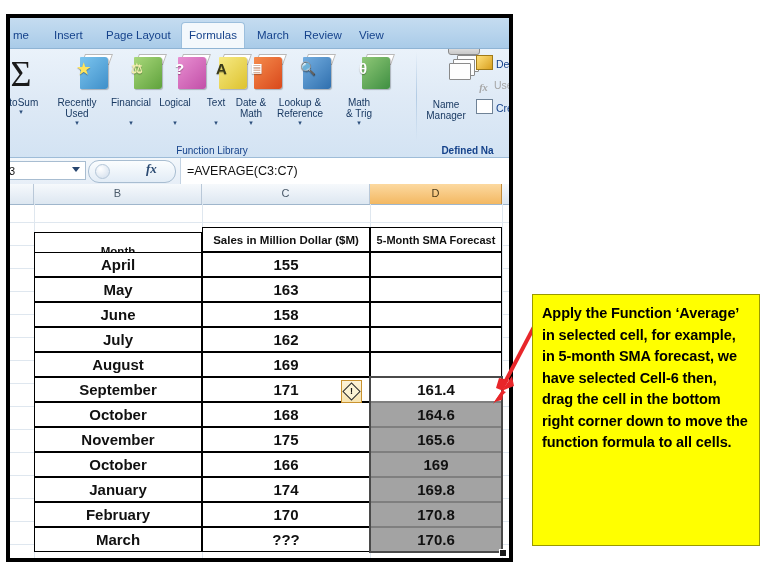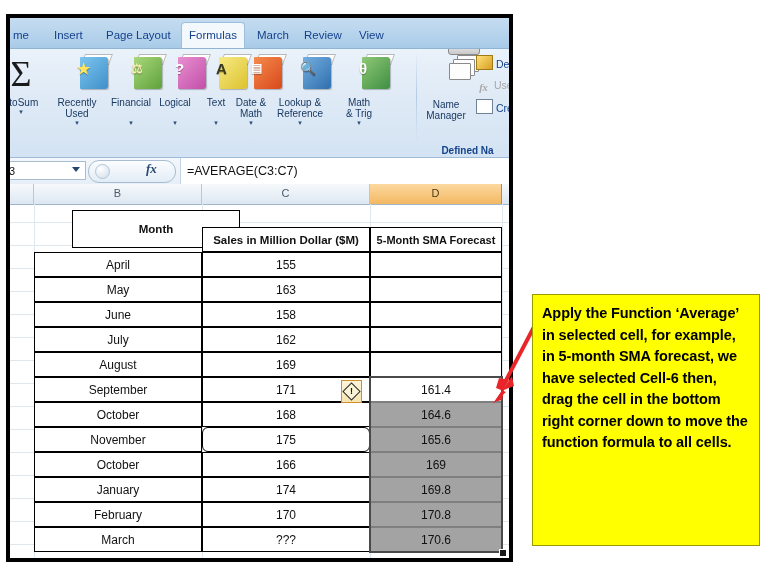--- a/index.html
+++ b/index.html
@@ -160,23 +160,24 @@
   .rowguides{position:absolute;left:0;right:0;top:20px;bottom:0;}
   .rowguide{position:absolute;left:0;right:0;height:1px;background:#dfe7ef;}
   .colguide{position:absolute;top:0;bottom:0;width:1px;background:#dfe7ef;}
 
   
   .dtable{position:absolute;}
   .dcell{
     position:absolute;box-sizing:border-box;
     border:1.6px solid #000000;
     background:#ffffff;
-    font-size:12px;color:#111;
+    font-size:15px;color:#111;
     display:flex;align-items:center;justify-content:center;
     text-align:center;
+    font-weight:bold;
   }
   .dcell.hdr{font-weight:bold;font-size:11.5px;}
   .dcell.fc{
     border:1.4px solid #7f7f7f;
     background:#a3a3a3;
   }
   .dcell.fc.active{background:#ffffff;}
   .selbox{
     position:absolute;box-sizing:border-box;
     border:2px solid #4a4a4a;
@@ -290,20 +291,21 @@
       <div class="bigbtn" style="left:320px;">
         <span class="ico">
           <span class="book"><span class="page"></span><span class="cover" style="background:linear-gradient(135deg,#8fc877,#3f8f42);"></span><span class="glyph">θ</span></span>
         </span>
         <span class="lbl">Math</span>
         <span class="lbl">&amp; Trig</span>
         <span class="caret">▾</span>
       </div>
 
 
+      <div class="group-label" style="width:404px;">Function Library</div>
     </div>
 
     <div class="group-sep" style="left:406px;"></div>
 
     <div class="group" style="left:408px;width:99px;">
       <div class="bigbtn" style="left:0;top:4px;width:56px;">
         <span class="ico">
           <span class="nm-ico">
             <span class="card" style="left:11px;top:0;"></span>
             <span class="card" style="left:7px;top:4px;"></span>
@@ -366,21 +368,21 @@
       <div class="rowguide" style="top:248px;"></div>
       <div class="rowguide" style="top:271px;"></div>
       <div class="rowguide" style="top:294px;"></div>
       <div class="rowguide" style="top:317px;"></div>
       <div class="rowguide" style="top:340px;"></div>
 
     </div>
 
     <div class="dtable">
 
-      <div class="dcell hdr" style="left:24px;top:26px;width:168px;height:38px;margin-left:38px;">Month</div>
+      <div class="dcell hdr" style="left:24px;top:48px;width:168px;height:38px;">Month</div>
       <div class="dcell hdr" style="left:192px;top:43px;width:168px;height:25px;">Sales in Million Dollar ($M)</div>
       <div class="dcell hdr" style="left:360px;top:43px;width:132px;height:25px;font-size:11px;">5-Month SMA Forecast</div>
 
       <div class="dcell" style="left:24px;top:68px;width:168px;height:25px;">April</div>
       <div class="dcell" style="left:192px;top:68px;width:168px;height:25px;">155</div>
       <div class="dcell" style="left:360px;top:68px;width:132px;height:25px;"></div>
 
       <div class="dcell" style="left:24px;top:93px;width:168px;height:25px;">May</div>
       <div class="dcell" style="left:192px;top:93px;width:168px;height:25px;">163</div>
       <div class="dcell" style="left:360px;top:93px;width:132px;height:25px;"></div>
@@ -399,21 +401,21 @@
 
       <div class="dcell" style="left:24px;top:193px;width:168px;height:25px;">September</div>
       <div class="dcell" style="left:192px;top:193px;width:168px;height:25px;">171</div>
       <div class="dcell fc active" style="left:360px;top:193px;width:132px;height:25px;">161.4</div>
 
       <div class="dcell" style="left:24px;top:218px;width:168px;height:25px;">October</div>
       <div class="dcell" style="left:192px;top:218px;width:168px;height:25px;">168</div>
       <div class="dcell fc" style="left:360px;top:218px;width:132px;height:25px;">164.6</div>
 
       <div class="dcell" style="left:24px;top:243px;width:168px;height:25px;">November</div>
-      <div class="dcell" style="left:192px;top:243px;width:168px;height:25px;border-radius:6px;">175</div>
+      <div class="dcell" style="left:192px;top:243px;width:168px;height:25px;">175</div>
       <div class="dcell fc" style="left:360px;top:243px;width:132px;height:25px;">165.6</div>
 
       <div class="dcell" style="left:24px;top:268px;width:168px;height:25px;">October</div>
       <div class="dcell" style="left:192px;top:268px;width:168px;height:25px;">166</div>
       <div class="dcell fc" style="left:360px;top:268px;width:132px;height:25px;">169</div>
 
       <div class="dcell" style="left:24px;top:293px;width:168px;height:25px;">January</div>
       <div class="dcell" style="left:192px;top:293px;width:168px;height:25px;">174</div>
       <div class="dcell fc" style="left:360px;top:293px;width:132px;height:25px;">169.8</div>
 

